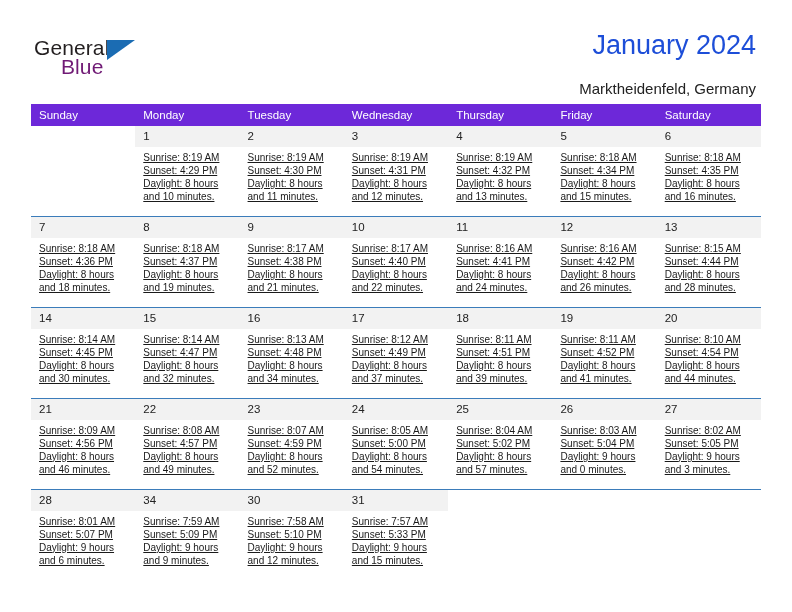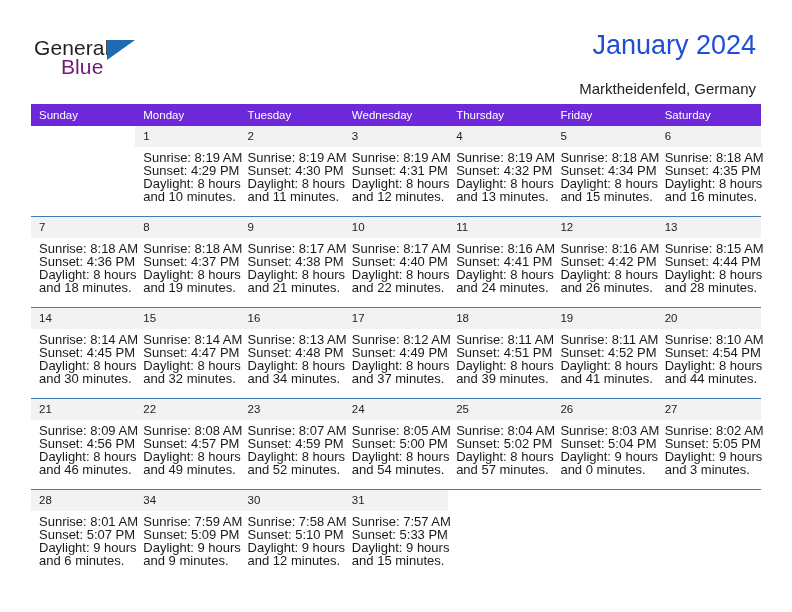--- a/index.html
+++ b/index.html
@@ -127,23 +127,24 @@
     line-height: 13px;
   }
   td.blank {
     background: #ffffff;
   }
   td.blank .daynum {
     background: #ffffff;
   }
   .info {
     padding: 5px 6px 0 8px;
-    font-size: 13px;
+    font-size: 10px;
     line-height: 12.9px;
     color: #1a1a1a;
+    text-decoration: underline;
   }
   .info div {
     white-space: nowrap;
   }
   .spacer-row td {
     height: 6px;
     border-top: none;
     background: #ffffff;
   }
 </style>

